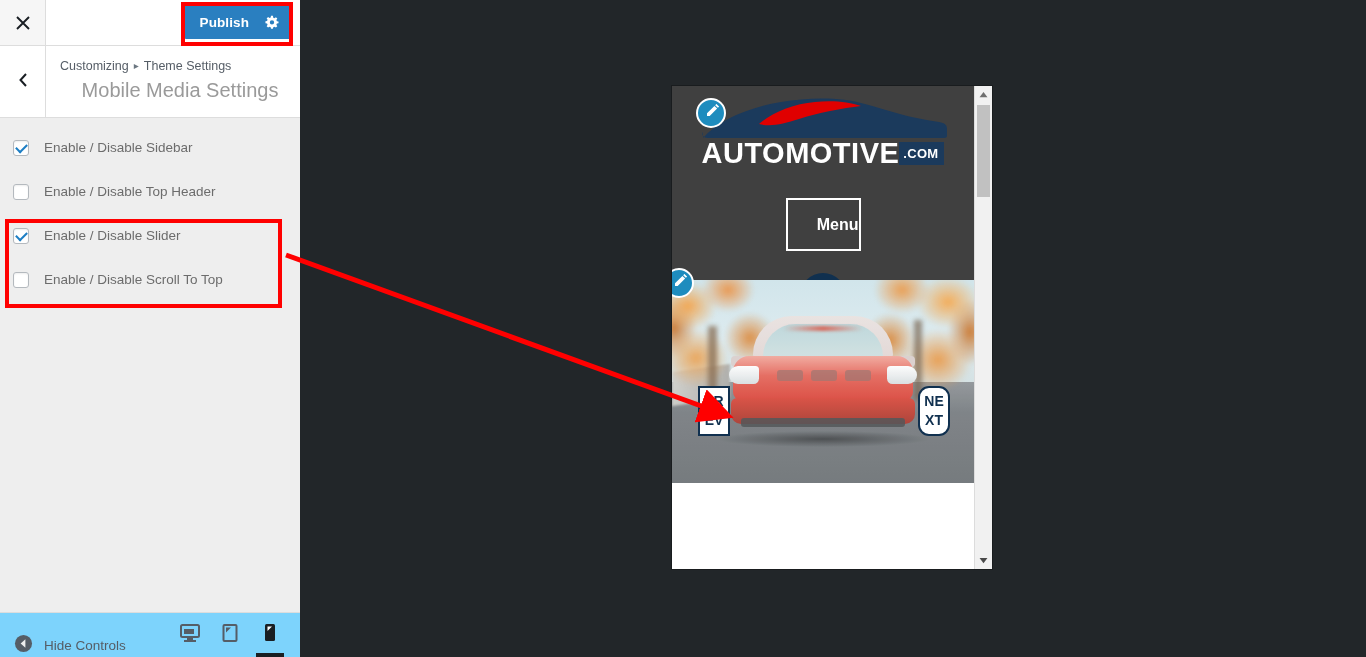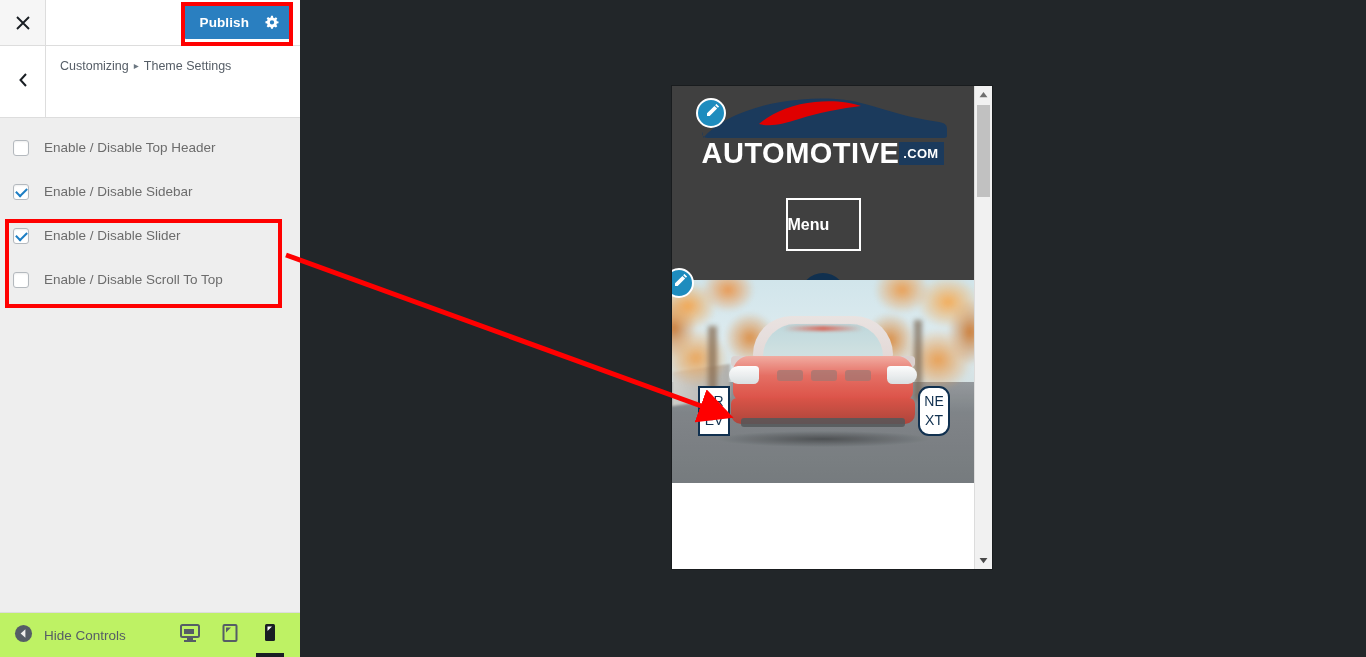--- a/index.html
+++ b/index.html
@@ -152,25 +152,25 @@
     line-height: 18px;
   }
 
   
   .cz-footer {
     position: absolute;
     left: 0;
     bottom: 0;
     width: 300px;
     height: 45px;
-    background: #bef264;
+    background: #7dd3fc;
     border-top: 1px solid #ddd;
     box-sizing: border-box;
     display: flex;
-    align-items: center;
+    align-items: flex-end;
   }
   .hide-controls {
     display: flex;
     align-items: center;
     gap: 11px;
     padding-left: 14px;
     cursor: pointer;
   }
   .hide-controls .label {
     font-size: 13.5px;
@@ -285,21 +285,21 @@
     line-height: 14px;
     letter-spacing: .3px;
   }
   .menu-box {
     width: 75px;
     height: 53px;
     border: 2px solid #fff;
     margin: 30px auto 0 auto;
     display: flex;
     align-items: center;
-    justify-content: flex-start;
+    justify-content: flex-end;
     cursor: pointer;
     box-sizing: border-box;
   }
   .menu-box span {
     color: #fff;
     font-size: 16px;
     font-weight: 700;
   }
   .search-circle {
     width: 46px;
@@ -501,21 +501,21 @@
 
   .nav-btn {
     position: absolute;
     width: 32px;
     min-height: 46px;
     background: #fff;
     border: 2px solid #10304f;
     box-sizing: border-box;
     color: #10304f;
     font-size: 14px;
-    font-weight: 400;
+    font-weight: 700;
     line-height: 19px;
     text-align: center;
     padding: 4px 0;
     cursor: pointer;
     z-index: 4;
     word-break: break-all;
   }
   .nav-btn.prev { left: 26px; top: 106px; }
   .nav-btn.next { right: 24px; top: 106px; border-radius: 11px; }
 
@@ -605,33 +605,34 @@
           <path d="M9 2 L3.5 8 L9 14" stroke="#191e23" stroke-width="2" fill="none"></path>
         </svg>
       </span>
     </div>
     <div class="cz-titles">
       <div class="cz-breadcrumb">
         <span>Customizing</span>
         <span class="sep">▸</span>
         <span>Theme Settings</span>
       </div>
+      <div class="cz-panel-title">Mobile Media Settings</div>
     </div>
   </div>
 
   <div class="cz-controls">
+
+    <div class="cz-check-row">
+      <span class="cbx checked"></span>
+      <span class="cz-check-label">Enable / Disable Sidebar</span>
+    </div>
 
     <div class="cz-check-row">
       <span class="cbx"></span>
       <span class="cz-check-label">Enable / Disable Top Header</span>
-    </div>
-
-    <div class="cz-check-row">
-      <span class="cbx checked"></span>
-      <span class="cz-check-label">Enable / Disable Sidebar</span>
     </div>
 
     <div class="cz-check-row">
       <span class="cbx checked"></span>
       <span class="cz-check-label">Enable / Disable Slider</span>
     </div>
 
 
     <div class="cz-check-row">
       <span class="cbx"></span>

